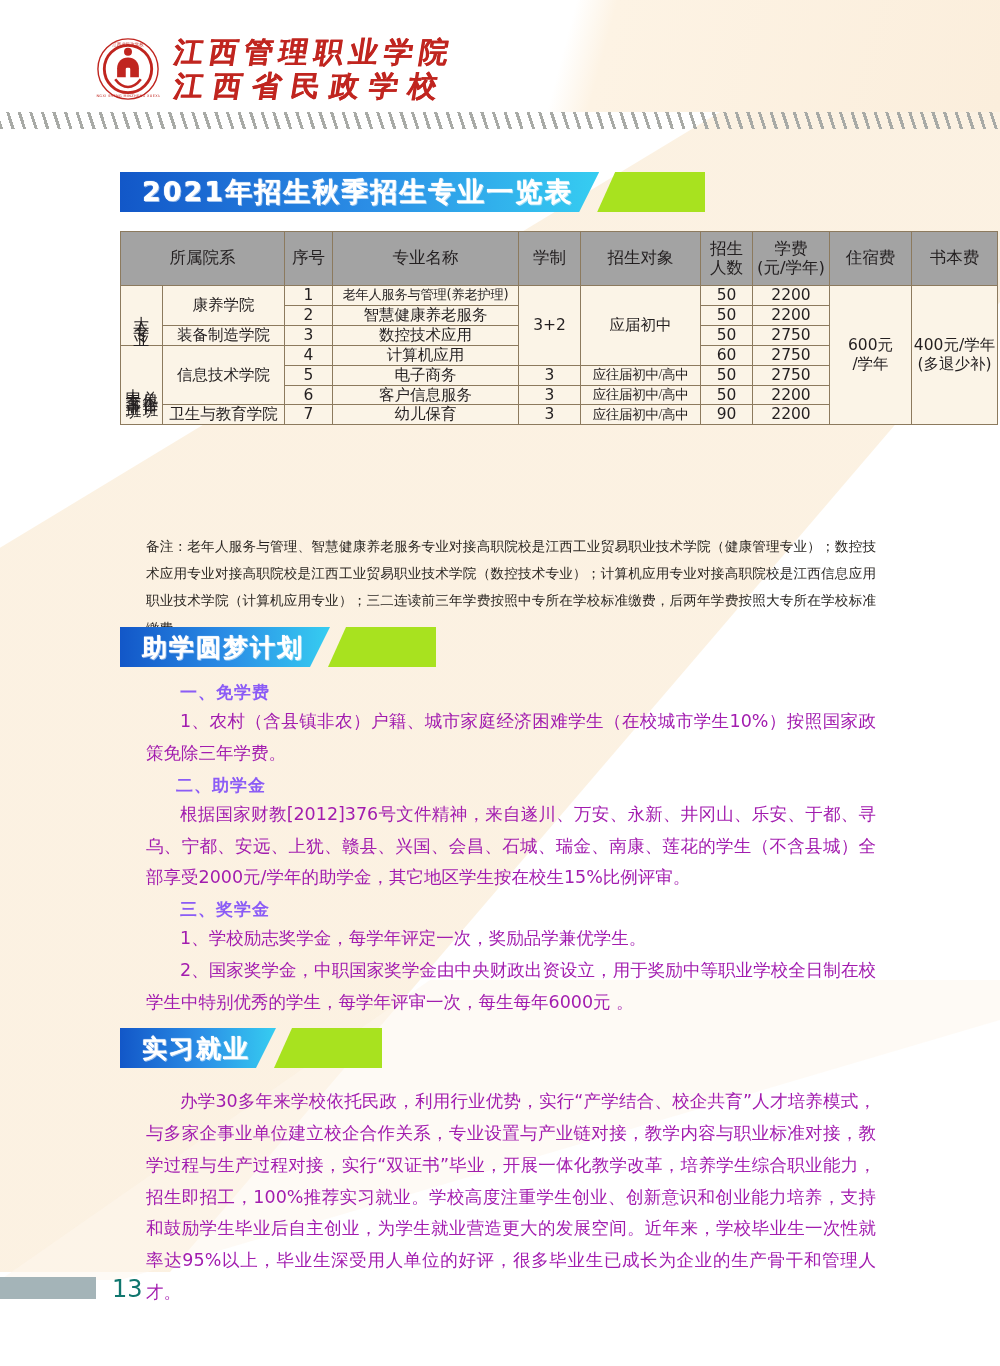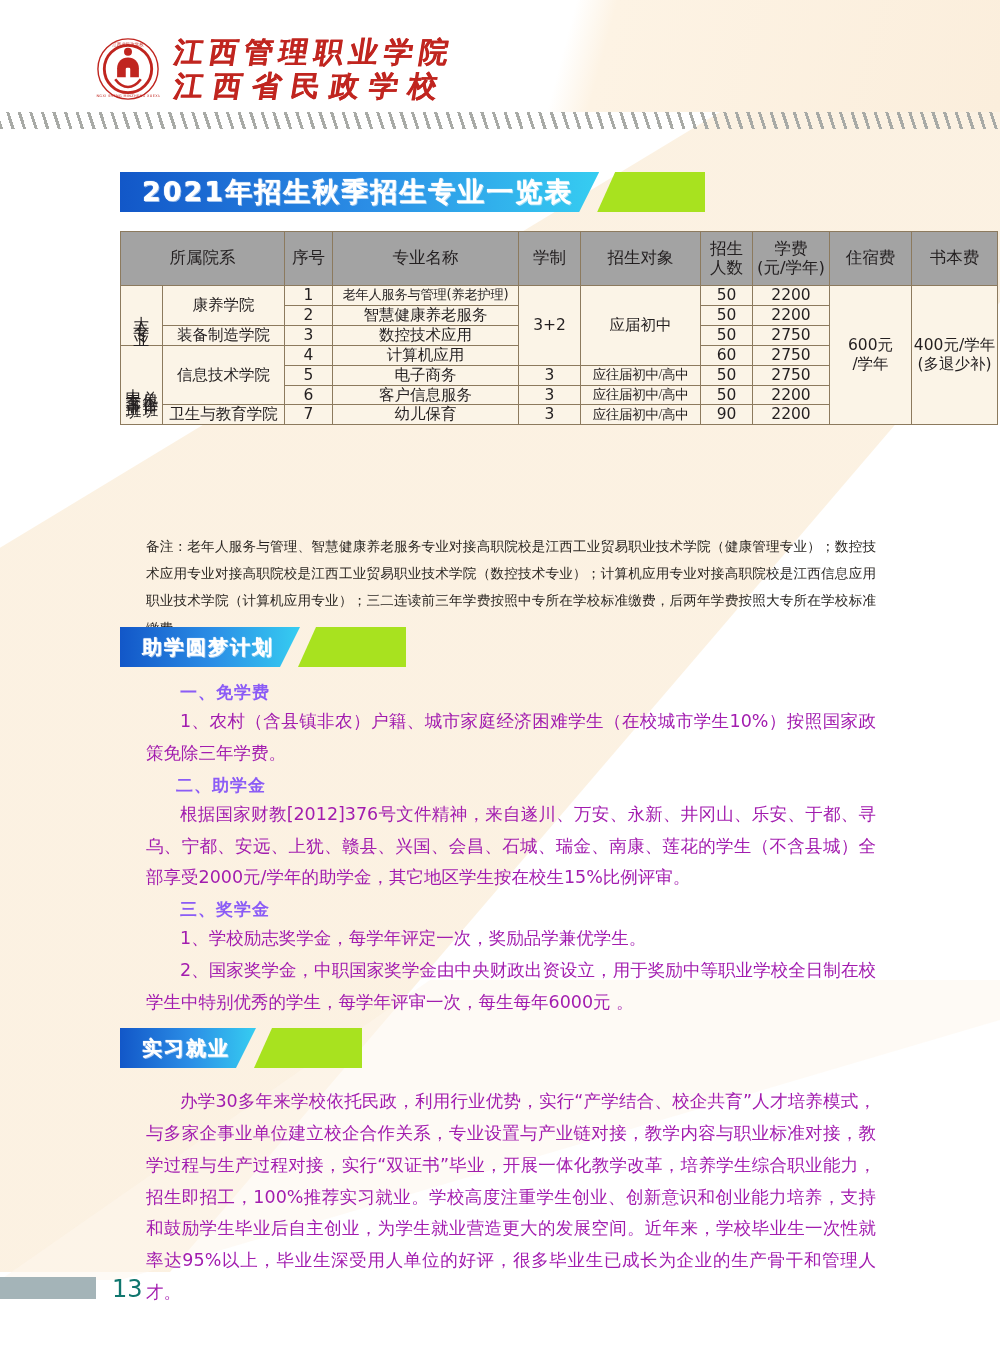--- a/index.html
+++ b/index.html
@@ -61,21 +61,21 @@
     color:#ffffff; font-size:27px; font-weight:700; letter-spacing:2px;
     font-family:"DejaVu Sans","Liberation Sans",sans-serif;
     text-shadow:0 0 1px #fff, 1px 1px 0 rgba(255,255,255,.55);
     white-space:nowrap;
   }
   .banner .green {
     height:40px; width:108px; margin-left:-2px;
     background:#a8e21f;
     clip-path:polygon(18px 0, 100% 0, 100% 100%, 0 100%);
   }
-  .banner.small .blue span { font-size:20px; }
+  .banner.small .blue span { font-size:25px; }
 
   
   .tbl-wrap { position:absolute; left:120px; top:231px; width:765px; }
   table.main { border-collapse:collapse; width:765px; table-layout:fixed; }
   table.main td, table.main th {
     border:1.6px solid #8c7a5e;
     text-align:center; vertical-align:middle;
     font-size:15.5px; color:#231f20;
     font-family:"DejaVu Sans","Liberation Sans",sans-serif;
     background:#fbf4e7;

